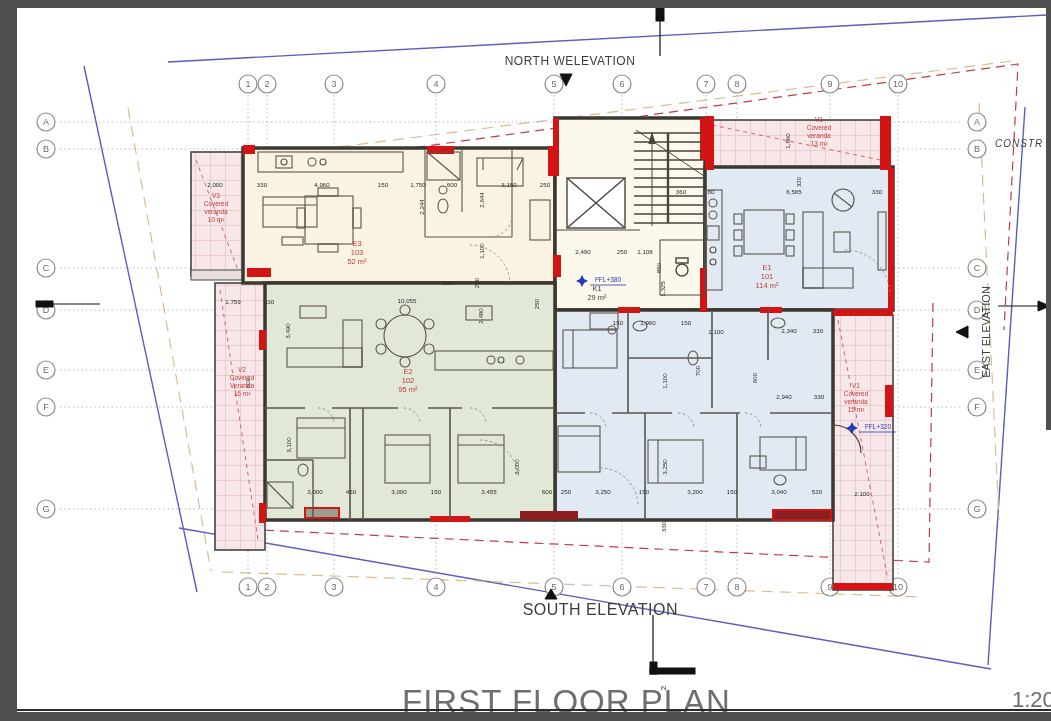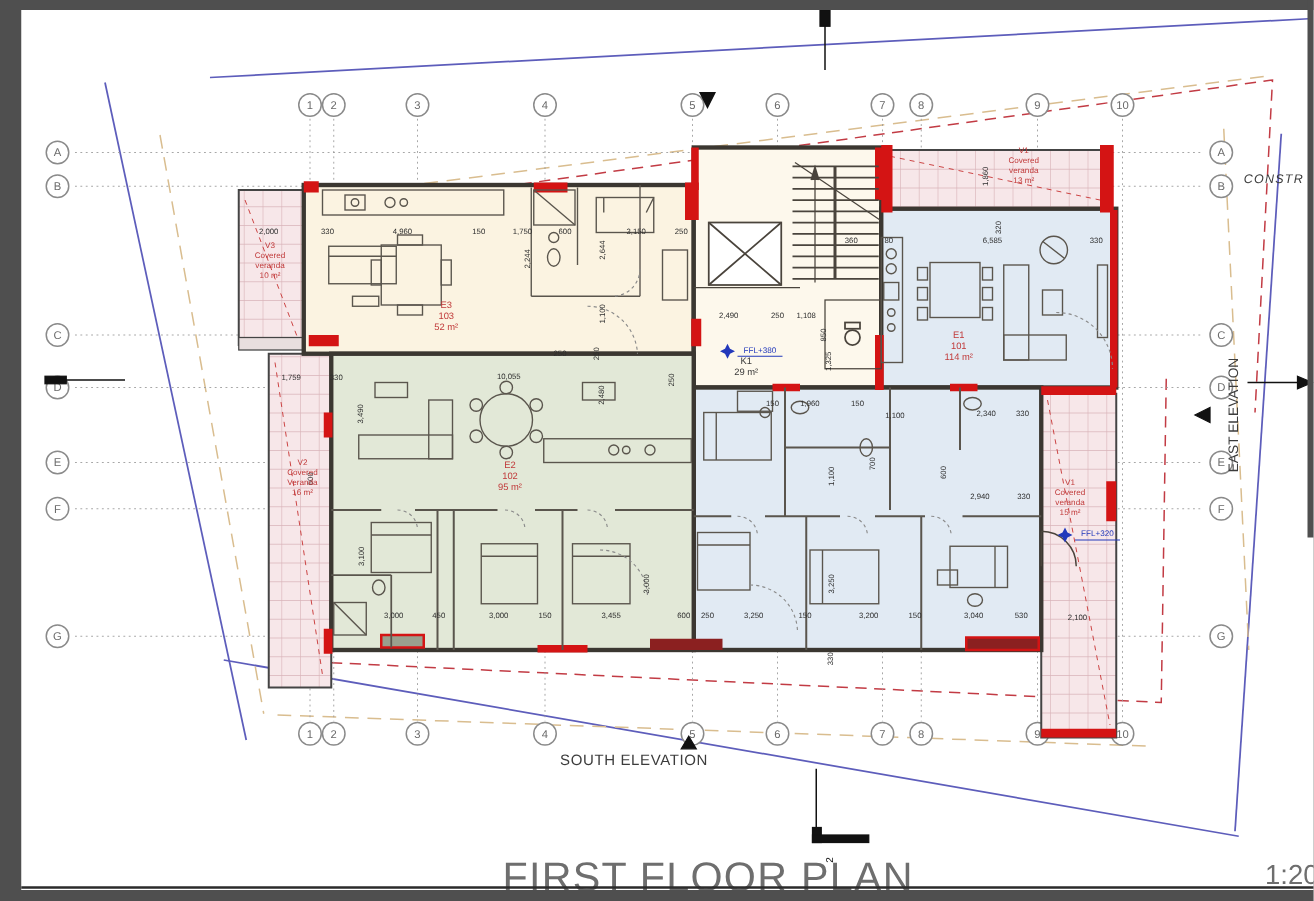--- a/index.html
+++ b/index.html
@@ -11,21 +11,21 @@
   .frame.bottom{left:0;top:712px;width:1051px;height:9px;}
   .frame.right{right:0;top:0;width:5px;height:430px;}
   .edge-line{position:absolute;left:17px;top:709px;width:1034px;height:2px;background:#2b2b2b;z-index:29;}
   svg.plan{position:absolute;left:0;top:0;z-index:5;}
   .wm{position:absolute;z-index:4;color:rgba(135,135,135,0.30);font-weight:bold;
       letter-spacing:7px;line-height:1.0;text-shadow:2px 2px 0 rgba(255,255,255,0.55);white-space:nowrap;}
   .wm1{left:288px;top:292px;font-size:72px;}
   .wm2{left:300px;top:378px;font-size:64px;}
   .lbl{position:absolute;z-index:20;color:#3c3c3c;}
   .north{left:455px;top:54px;width:230px;text-align:center;font-size:12px;letter-spacing:0.5px;}
-  .south{left:448px;top:601px;width:230px;text-align:left;font-size:12px;letter-spacing:0.5px;}
+  .south{left:448px;top:601px;width:230px;text-align:right;font-size:16px;letter-spacing:0.5px;}
   .constr{left:995px;top:138px;font-size:10px;letter-spacing:1px;font-style:italic;}
   .title{left:402px;top:683px;font-size:33px;color:#6e6e6e;letter-spacing:1px;text-align:center;}
   .scale{left:1012px;top:687px;font-size:22px;color:#6e6e6e;}
 </style>
 </head>
 <body>
 
 <div class="sheet">
 
   <svg class="plan" width="1051" height="721" viewBox="0 0 1051 721">
@@ -405,20 +405,21 @@
         <text x="878" y="429" font-size="6.5" fill="#2238bb" text-anchor="middle" font-family="&quot;Liberation Sans&quot;, sans-serif">FFL+320</text>
         <line x1="860" y1="432" x2="896" y2="432" stroke="#2238bb" stroke-width="0.8"></line>
         <text x="990" y="332" font-size="11" fill="#3c3c3c" text-anchor="middle" font-family="&quot;Liberation Sans&quot;, sans-serif" transform="rotate(-90 990 332)">EAST ELEVATION</text>
         <text x="666" y="688" font-size="8" fill="#111" text-anchor="middle" font-family="&quot;Liberation Sans&quot;, sans-serif" transform="rotate(-90 666 688)">2</text>
       </g>
   </svg>
 
   <div class="wm wm1">AMERICANOS</div>
   <div class="wm wm2">REAL ESTATE</div>
 
+  <div class="lbl north">NORTH WELEVATION</div>
   <div class="lbl south">SOUTH ELEVATION</div>
   <div class="lbl constr">CONSTR</div>
 
   <div class="lbl title">FIRST FLOOR PLAN</div>
   <div class="lbl scale">1:20</div>
 
   <div class="edge-line"></div>
   <div class="frame top"></div>
   <div class="frame left"></div>
   <div class="frame bottom"></div>

